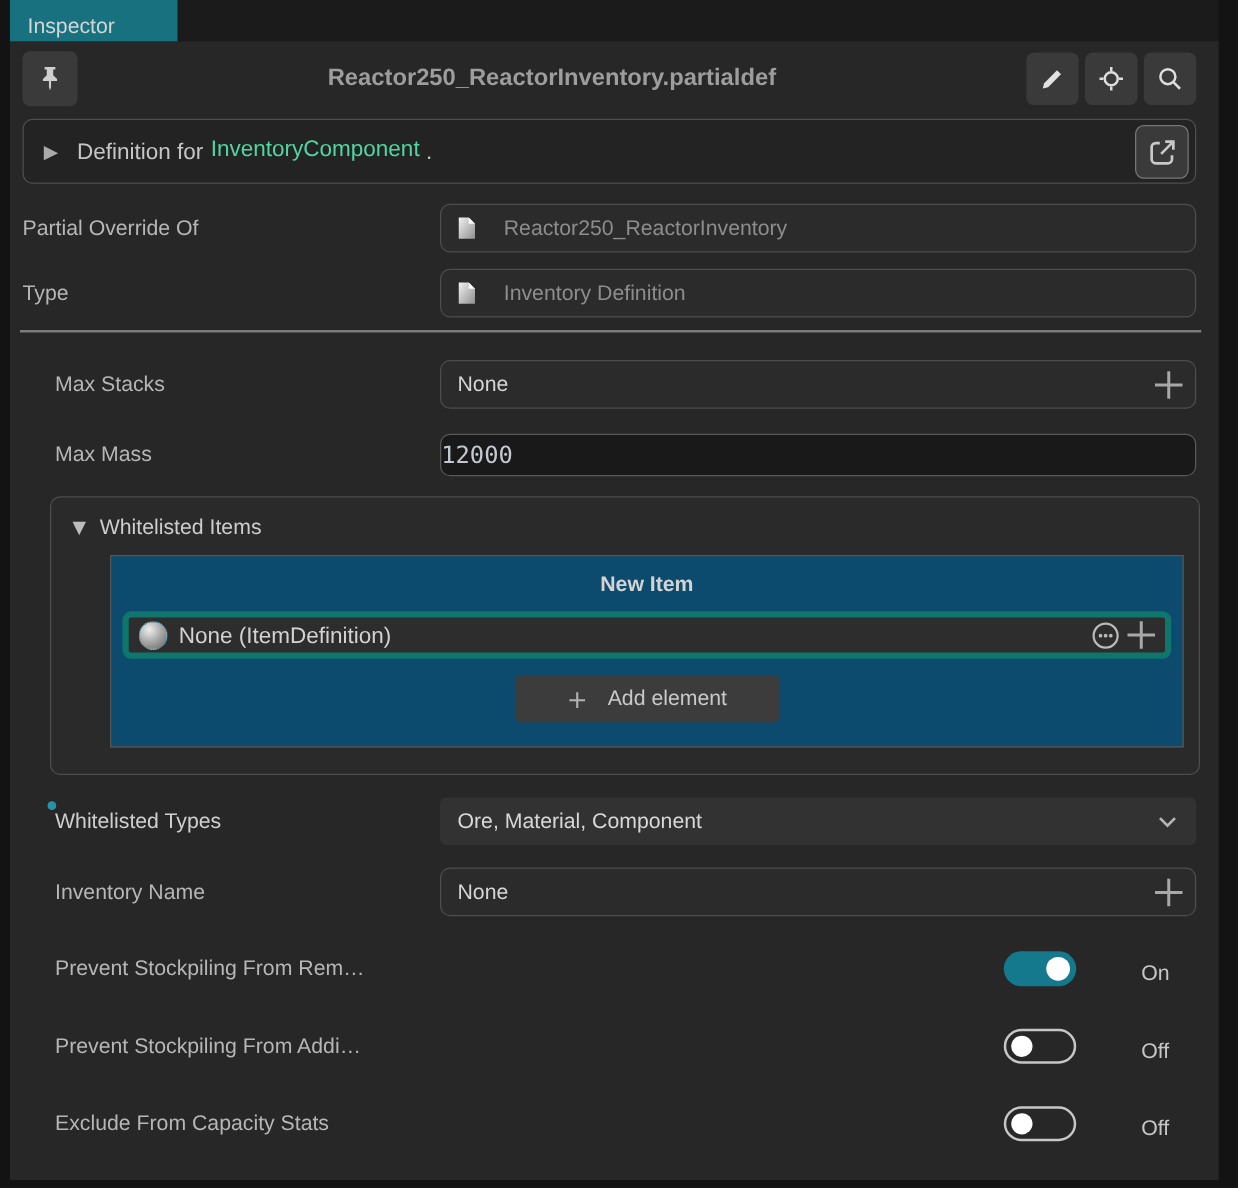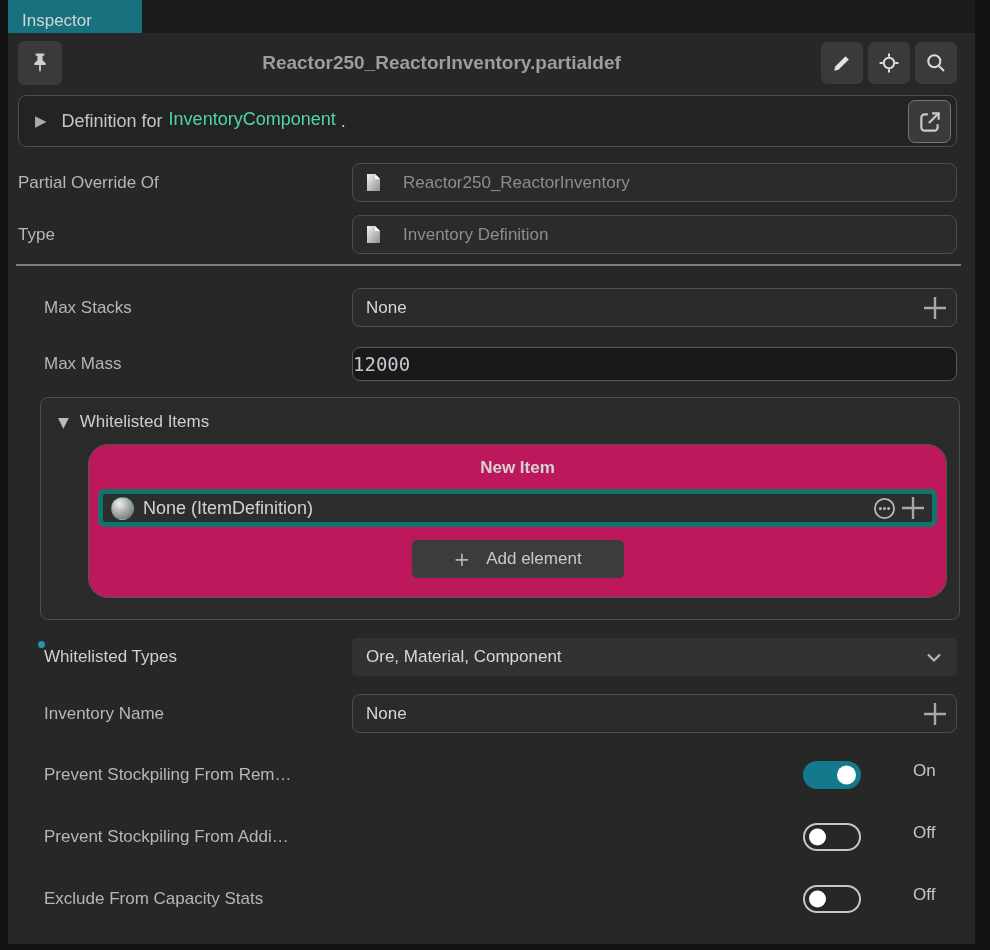--- a/index.html
+++ b/index.html
@@ -35,21 +35,21 @@
   .plusbtn{position:absolute;right:7px;top:50%;transform:translateY(-50%);background:none;border:none;padding:0;display:flex;cursor:pointer;}
 
   .numfield{height:34px;border:1px solid #585858;border-radius:8px;background:#191919;display:flex;align-items:center;justify-content:flex-start;font-family:"DejaVu Sans Mono",monospace;font-size:19px;color:#c3c9d0;box-sizing:border-box;cursor:text;}
 
   .divider{border:none;border-top:2px solid #7b7b7b;margin:10px -4px 0 -2px;}
 
   
   .group{margin:16px -3px 0 22px;border:1px solid #4d4d4d;border-radius:8px;background:#2a2a2a;padding:14px 12px 21px 17px;}
   .group-hdr{display:flex;align-items:center;font-size:17px;color:#cdcdcd;cursor:pointer;}
   .group-hdr .tri{font-size:14px;margin-right:11px;color:#bcbcbc;}
-  .inner{margin:12px 0 0 30px;border:1px solid #565656;border-radius:20px;background:#be185d;padding:8px 9px 19px;}
+  .inner{margin:12px 0 0 30px;border:1px solid #565656;border-radius:0;background:#0c4a6e;padding:8px 9px 19px;}
   .newitem{text-align:center;font-weight:bold;font-size:17px;color:#d3d3d3;padding:5px 0 11px;}
   .itemrow{position:relative;height:38px;border:5px solid #0f766e;border-radius:7px;background:#2d2d2d;display:flex;align-items:center;box-sizing:border-box;padding:0 66px 0 8px;font-size:18px;color:#d2d2d2;cursor:pointer;}
   .sphere{width:21px;height:21px;border-radius:50%;background:radial-gradient(circle at 35% 28%,#efefef,#a8a8a8 48%,#6e6e6e 92%);border:1px dotted #2f95ab;margin-right:9px;flex:0 0 auto;}
   .item-actions{position:absolute;right:5px;display:flex;align-items:center;gap:1px;}
   .item-actions button{background:none;border:none;padding:0;display:flex;cursor:pointer;}
   .addbtn{display:flex;align-items:center;justify-content:center;gap:16px;margin:13px auto 0;width:212px;height:38px;background:#3c3c3c;border:none;border-radius:5px;font-size:17px;color:#c9c9c9;cursor:pointer;}
   .addbtn .pg{font-size:20px;color:#b2b2b2;font-family:"DejaVu Sans",sans-serif;}
 
   
   .dropdown{position:relative;height:38px;border-radius:5px;background:#323232;display:flex;align-items:center;box-sizing:border-box;padding:0 44px 0 14px;font-size:17px;color:#d8d8d8;cursor:pointer;}
@@ -59,21 +59,21 @@
   
   .r-partial{margin-top:16px;}
   .r-type{margin-top:13px;}
   .r-maxstacks{margin-top:22px;}
   .r-maxmass{margin-top:20px;}
   .r-wtypes{margin-top:18px;}
   .r-invname{margin-top:18px;}
   .toggle-row{margin-top:22px;height:40px;}
 
   
-  .toggle-wrap{flex:1;display:flex;align-items:flex-start;justify-content:flex-end;gap:33px;}
+  .toggle-wrap{flex:1;display:flex;align-items:flex-end;justify-content:flex-end;gap:33px;}
   .switch{position:relative;box-sizing:border-box;width:58px;height:28px;border-radius:14px;background:transparent;border:2px solid #c6c6c6;cursor:pointer;flex:0 0 auto;}
   .switch .knob{position:absolute;left:4px;top:50%;transform:translateY(-50%);width:17px;height:17px;border-radius:50%;background:#ffffff;}
   .switch.on{background:#15798E;border:none;}
   .switch.on .knob{left:auto;right:5px;width:19px;height:19px;}
   .state{width:44px;margin-left:19px;font-size:17px;color:#c6c6c6;}
 </style>
 </head>
 <body>
 
 <div class="app">

